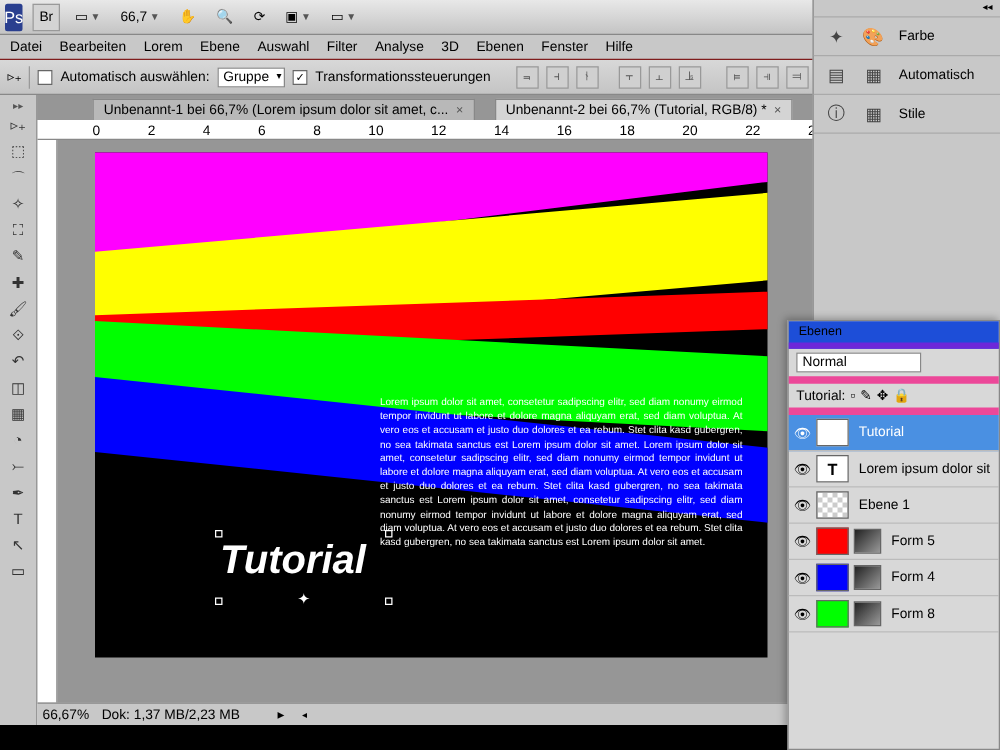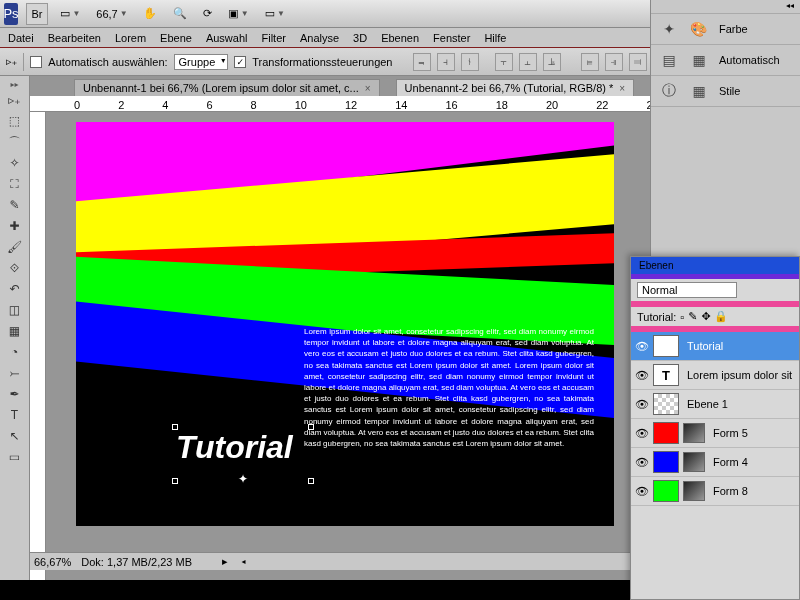--- a/index.html
+++ b/index.html
@@ -29,24 +29,24 @@
 .canvas-wrap{flex:1;display:flex;position:relative}
 .ruler-left{width:16px;background:#fff;border-right:1px solid #888}
 .canvas-container{flex:1;background:#969696;overflow:hidden;position:relative;display:flex;align-items:flex-start;justify-content:flex-start;padding:10px 0 0 30px}
 .canvas{width:538px;height:404px;background:#000;position:relative;overflow:hidden}
 .stripe{position:absolute;left:-60px;height:90px;width:700px;border-radius:0 60px 60px 0}
 .s1{background:#ff00ff;top:-36px;transform:skewY(-7deg)}
 .s2{background:#ffff00;top:54px;transform:skewY(-5deg);height:70px}
 .s3{background:#ff0000;top:120px;height:30px;transform:skewY(-2deg)}
 .s4{background:#00ff00;top:150px;height:60px;transform:skewY(3deg)}
 .s5{background:#0000ff;top:210px;height:60px;transform:skewY(6deg)}
-.body-text{position:absolute;right:20px;top:204px;width:290px;color:#fff;font-size:8px;line-height:1.4;text-align:justify}
+.body-text{position:absolute;right:20px;top:194px;width:290px;color:#fff;font-size:8px;line-height:1.4;text-align:justify}
 .headline{position:absolute;left:100px;bottom:60px;color:#fff;font-family:Arial;font-weight:900;font-size:32px;font-style:italic}
 .handle{position:absolute;width:6px;height:6px;border:1px solid #fff;background:transparent}
-.statusbar{position:absolute;bottom:10px;left:0;right:0;height:18px;background:#c8c8c8;border-top:1px solid #888;display:flex;align-items:center;font-size:10px;padding:0 4px;gap:10px}
+.statusbar{position:absolute;bottom:0;left:0;right:0;height:18px;background:#c8c8c8;border-top:1px solid #888;display:flex;align-items:center;font-size:10px;padding:0 4px;gap:10px}
 .panel-stack{position:absolute;right:0;top:0;width:150px;height:100%;background:#c8c8c8;border-left:1px solid #888}
 .iconpanel{display:flex;align-items:center;gap:10px;padding:5px 8px;border-bottom:1px solid #aaa}
 .dock-icon{width:20px;height:20px;display:flex;align-items:center;justify-content:center;font-size:14px;color:#444}
 .layers-panel{position:absolute;right:0;bottom:0;width:170px;height:344px;background:#d8d8d8;border:1px solid #888;box-shadow:-2px -2px 6px rgba(0,0,0,.3)}
 .panel-tab{background:#1d4ed8;padding:3px 8px;font-size:10px;border-bottom:5px solid #6d28d9}
 .panel-row{padding:3px 6px;font-size:10px;border-bottom:6px solid #ec4899;display:flex;align-items:center;gap:4px}
 .layer{display:flex;align-items:center;padding:3px 4px;gap:4px;border-bottom:1px solid #bbb;font-size:10px}
 .layer.sel{background:#4a90e2;color:#fff}
 .layer.sel *{color:#fff}
 .vis{width:14px;text-align:center}

